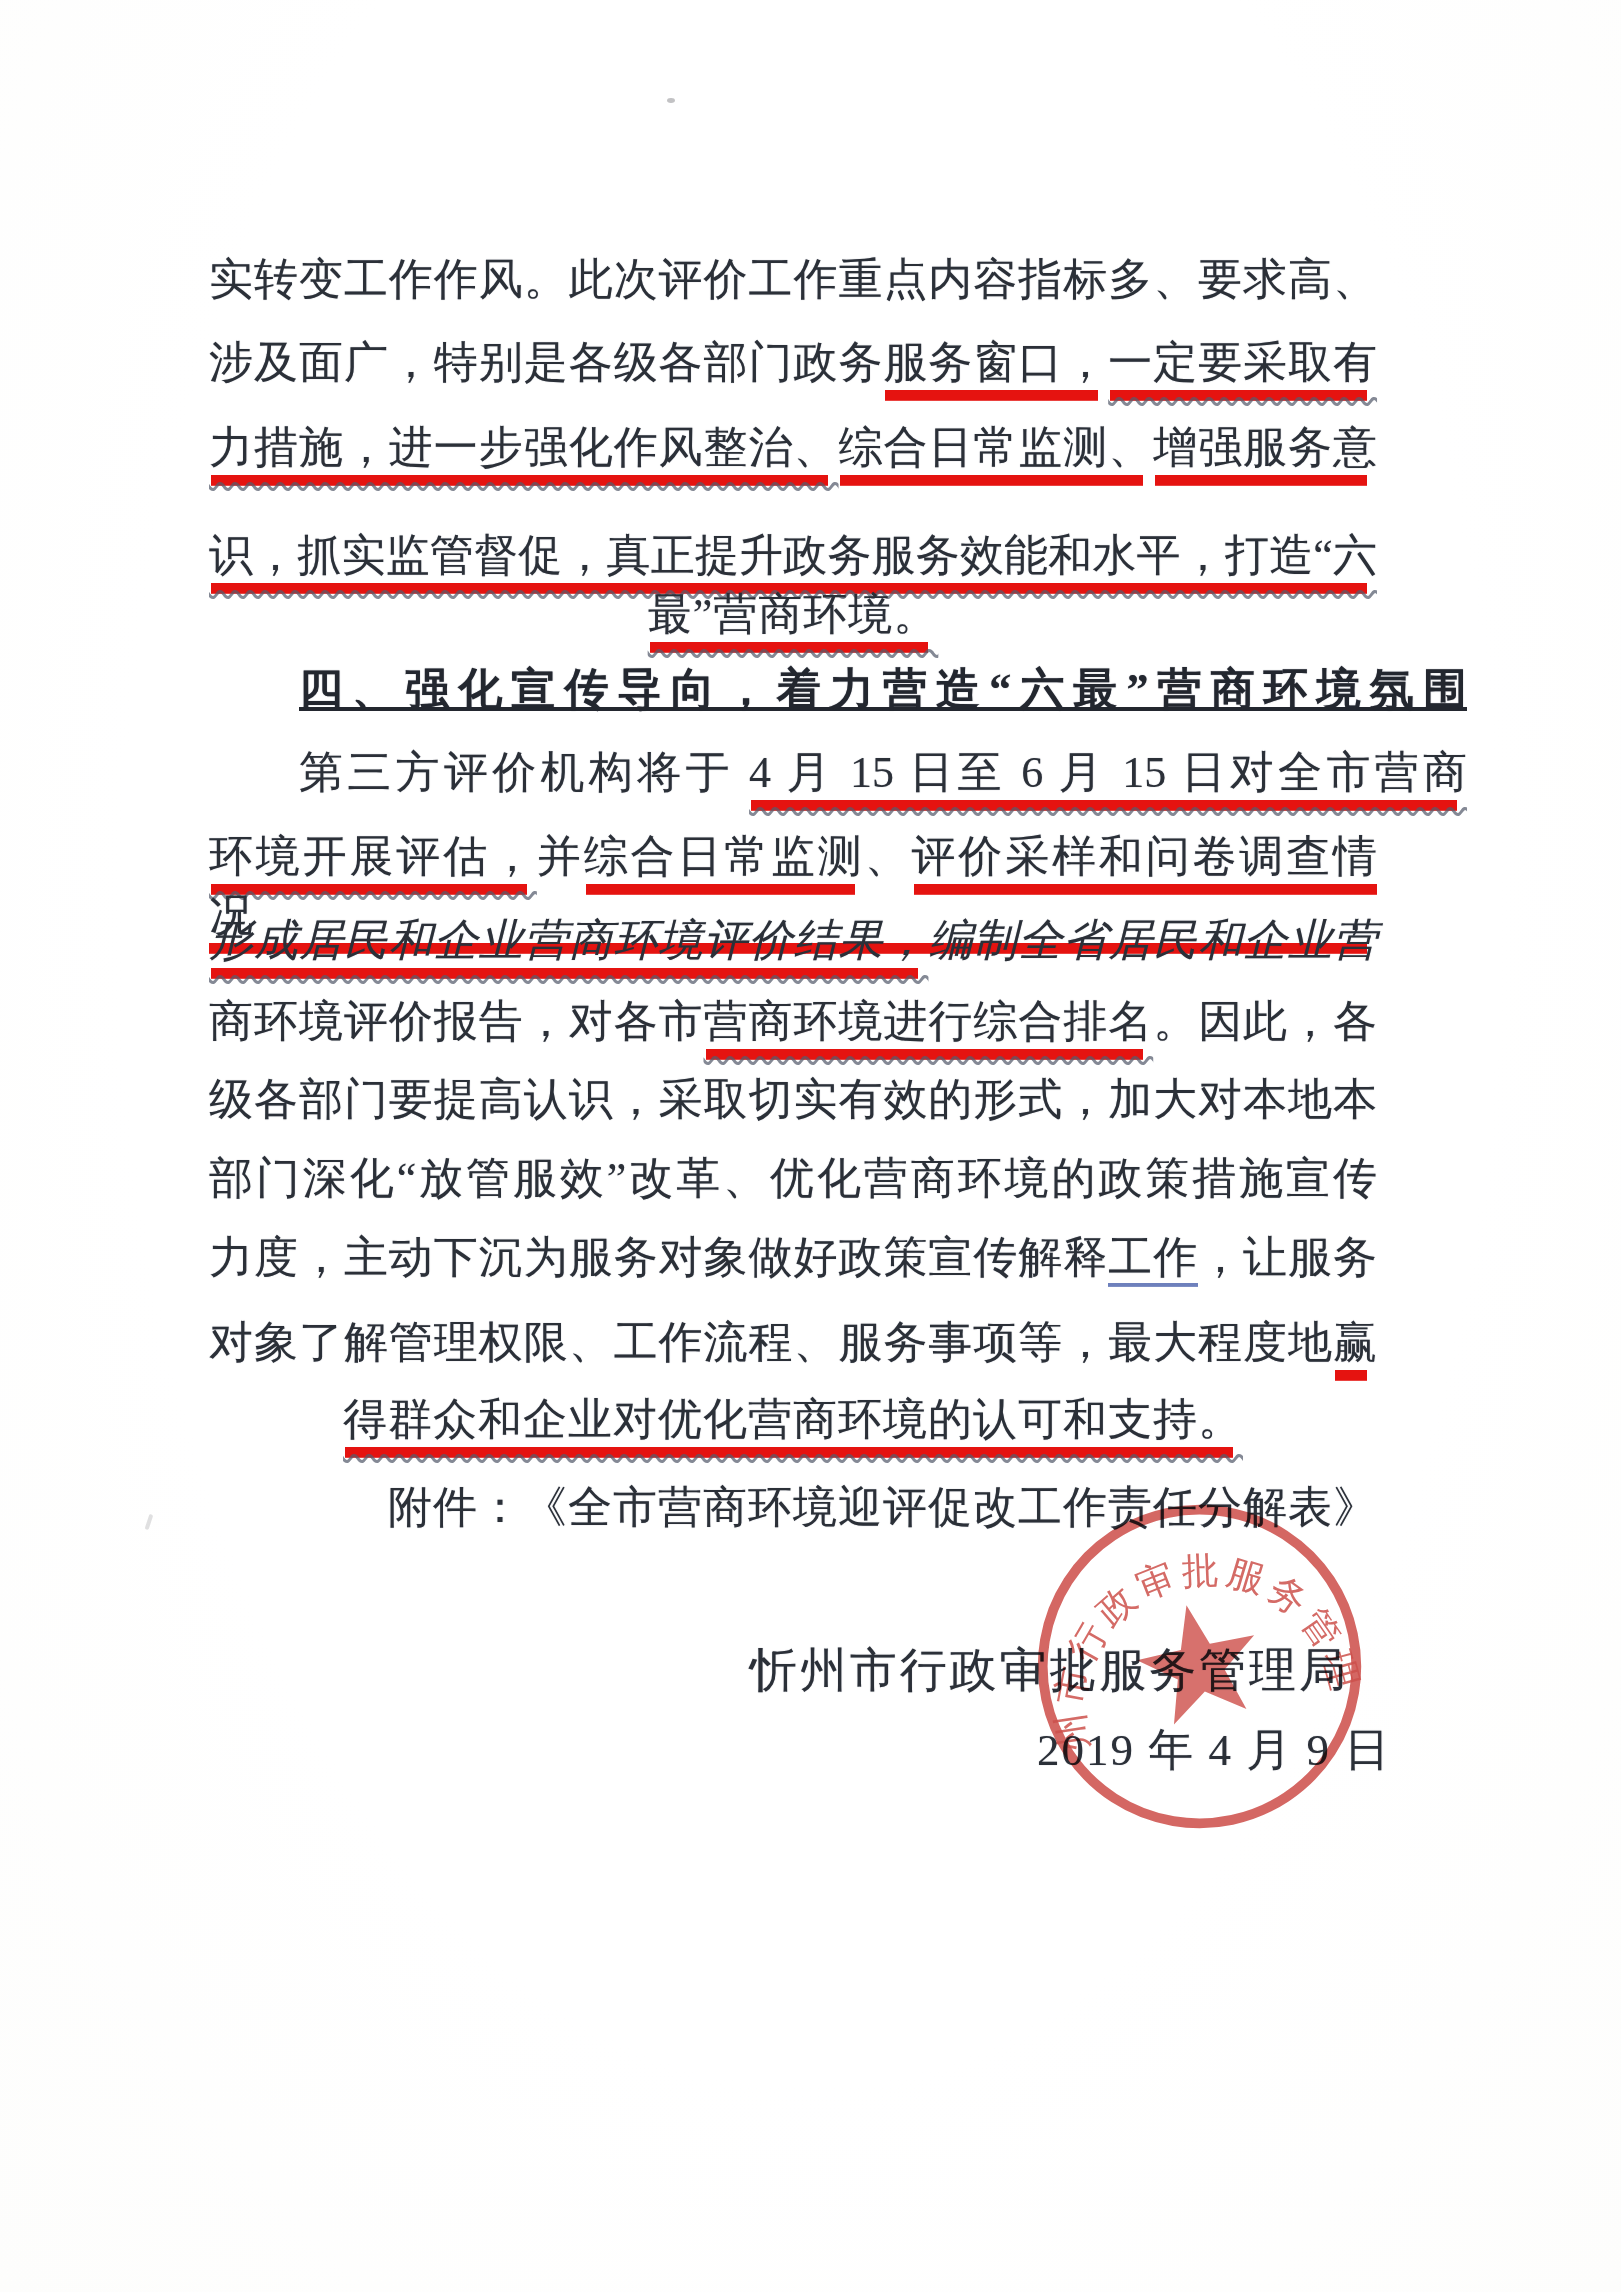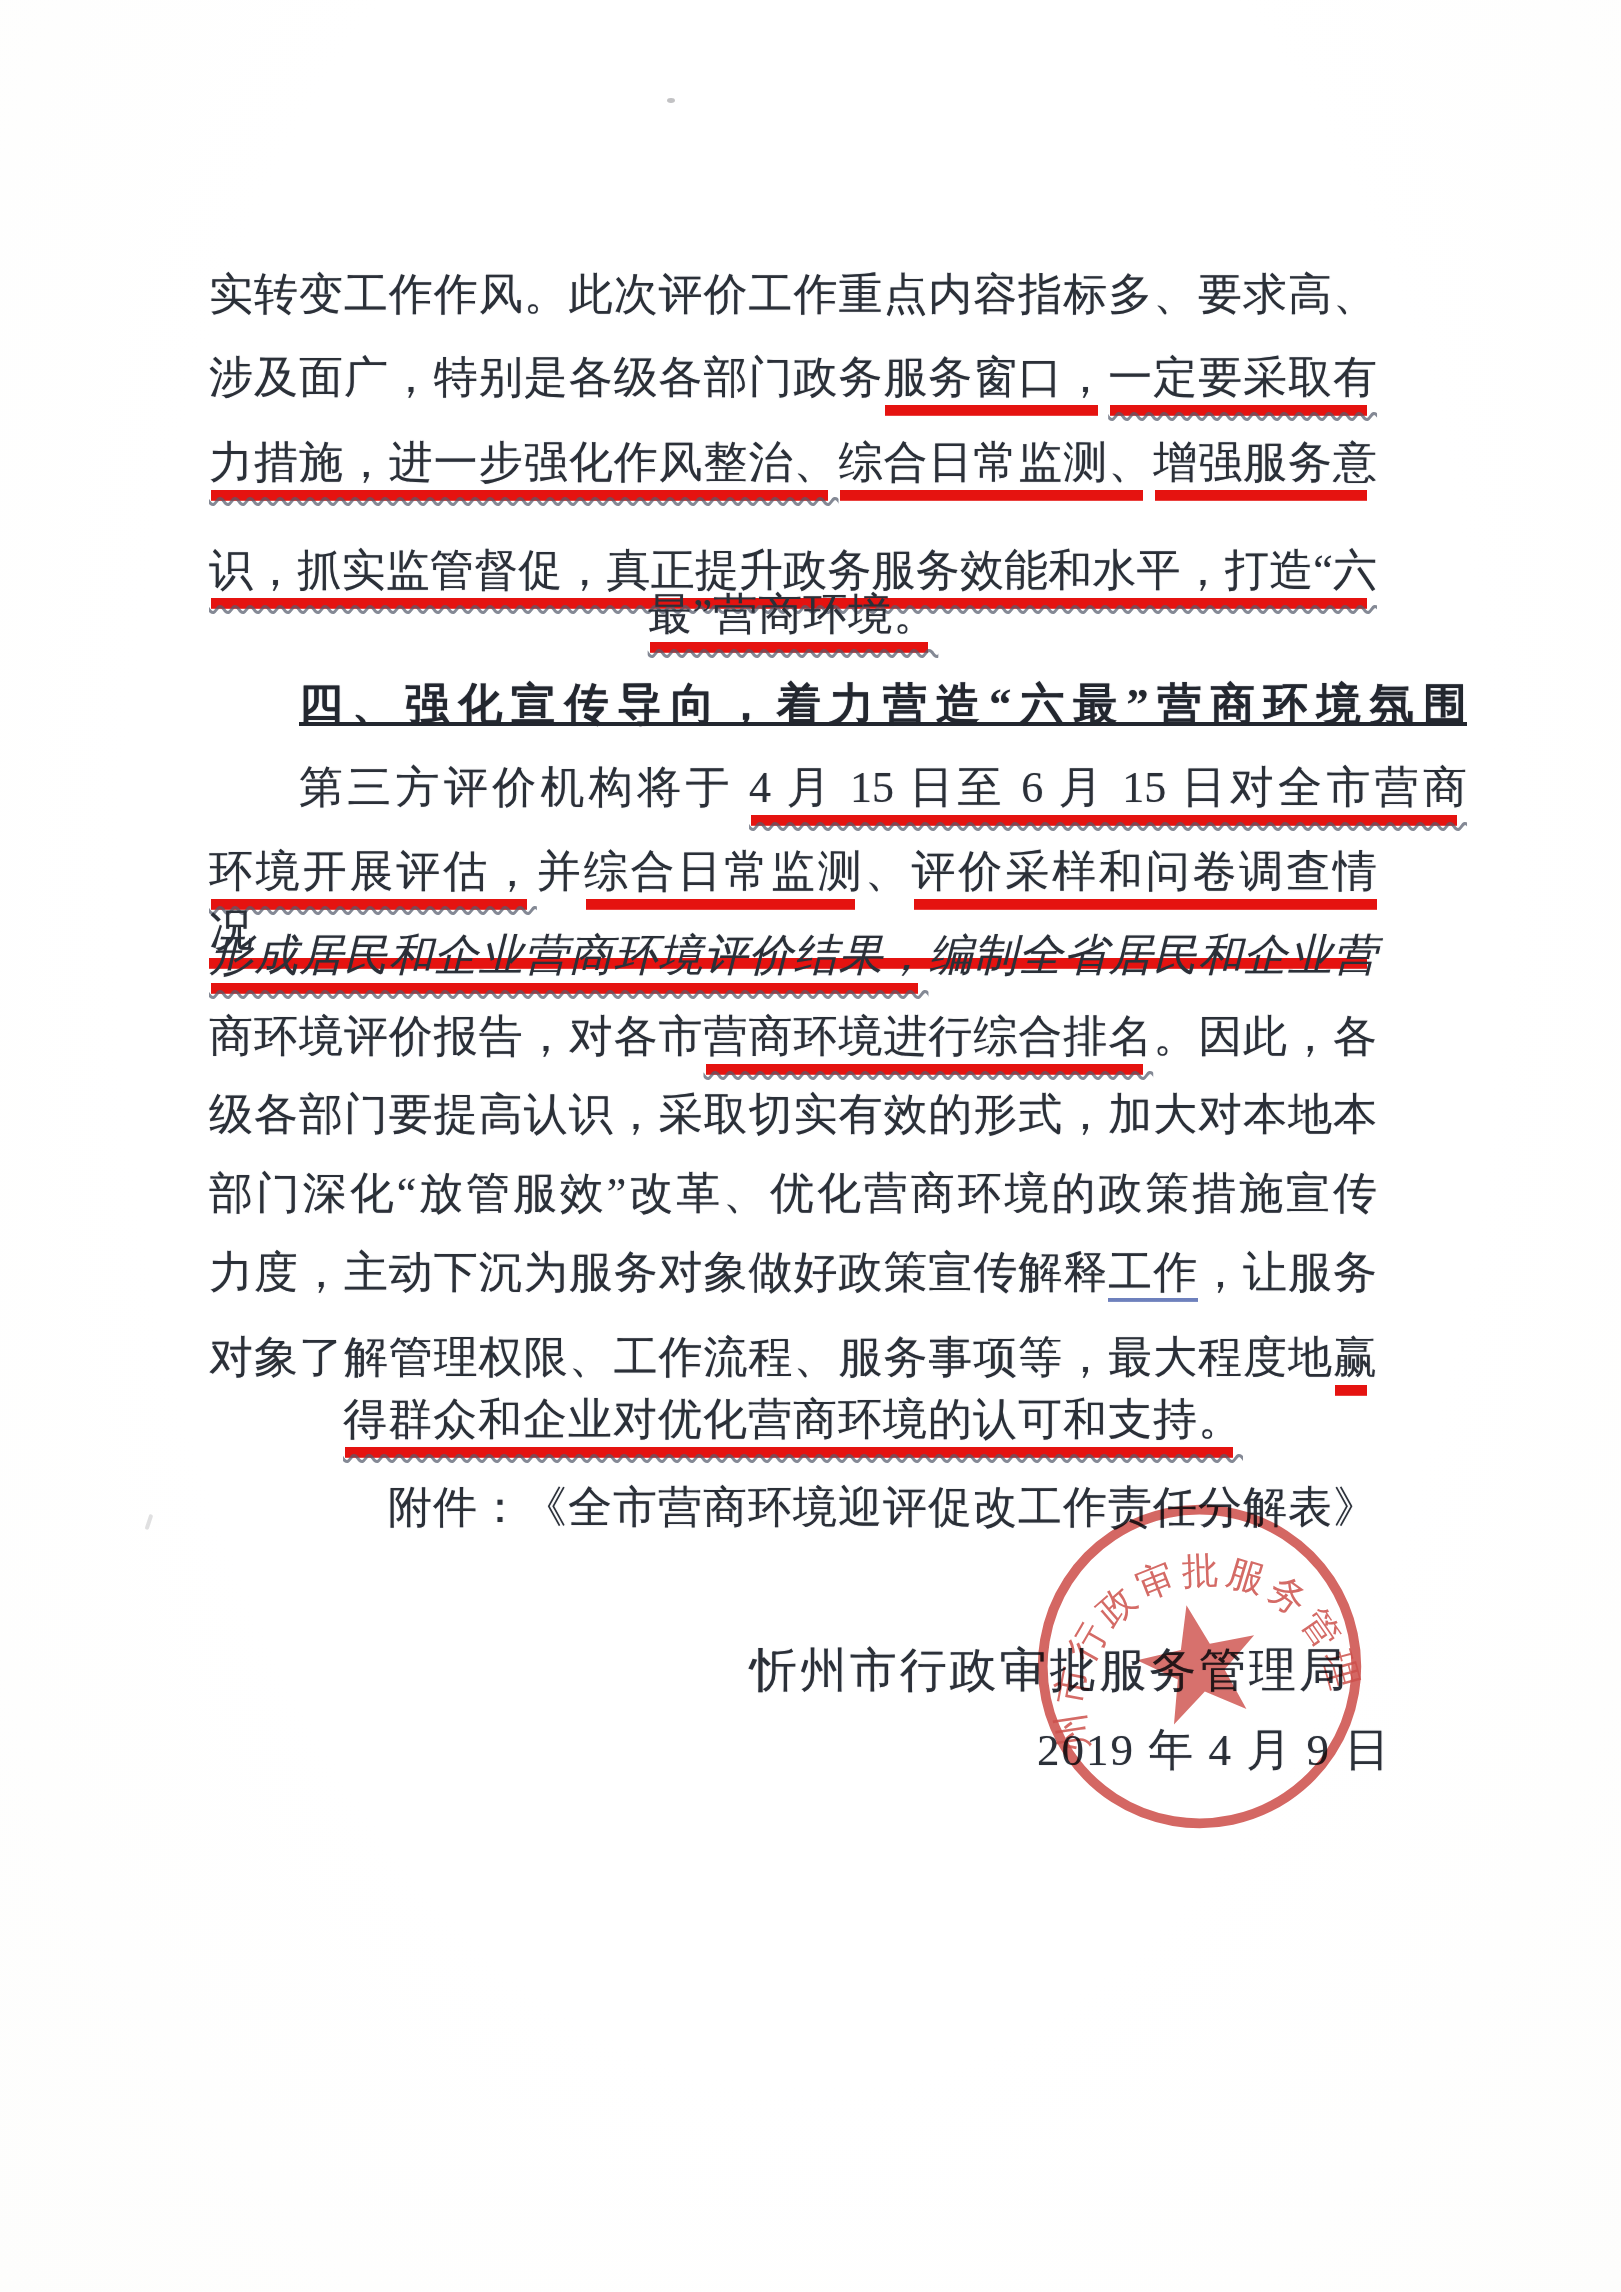--- a/index.html
+++ b/index.html
@@ -11,21 +11,21 @@
   .page{position:absolute;inset:0;background:
     radial-gradient(ellipse at 50% 40%, #ffffff 60%, #fdfdfc 100%);}
   
   .line{
     position:absolute;left:209px;width:1168px;
     font-size:44px;line-height:59px;color:#2b3038;
     letter-spacing:1px;white-space:nowrap;
     text-shadow:0 0 1px rgba(46,54,75,.45);
     text-align:center;
   }
-  .line.fill{white-space:normal;text-align:justify;text-align-last:justify;letter-spacing:0;margin-top:15px;}
+  .line.fill{white-space:normal;text-align:justify;text-align-last:justify;letter-spacing:0;}
   .line.heading{font-weight:700;color:#23272f;text-shadow:0 0 1px rgba(30,35,55,.6);}
   
   .u-red{
     padding-bottom:13.7px;
     background-image:linear-gradient(#e51310,#e51310);
     background-repeat:no-repeat;
     background-size:calc(100% - 11.8px) 10.8px;
     background-position:2px 100%;
   }
   .u-red.wavy{

